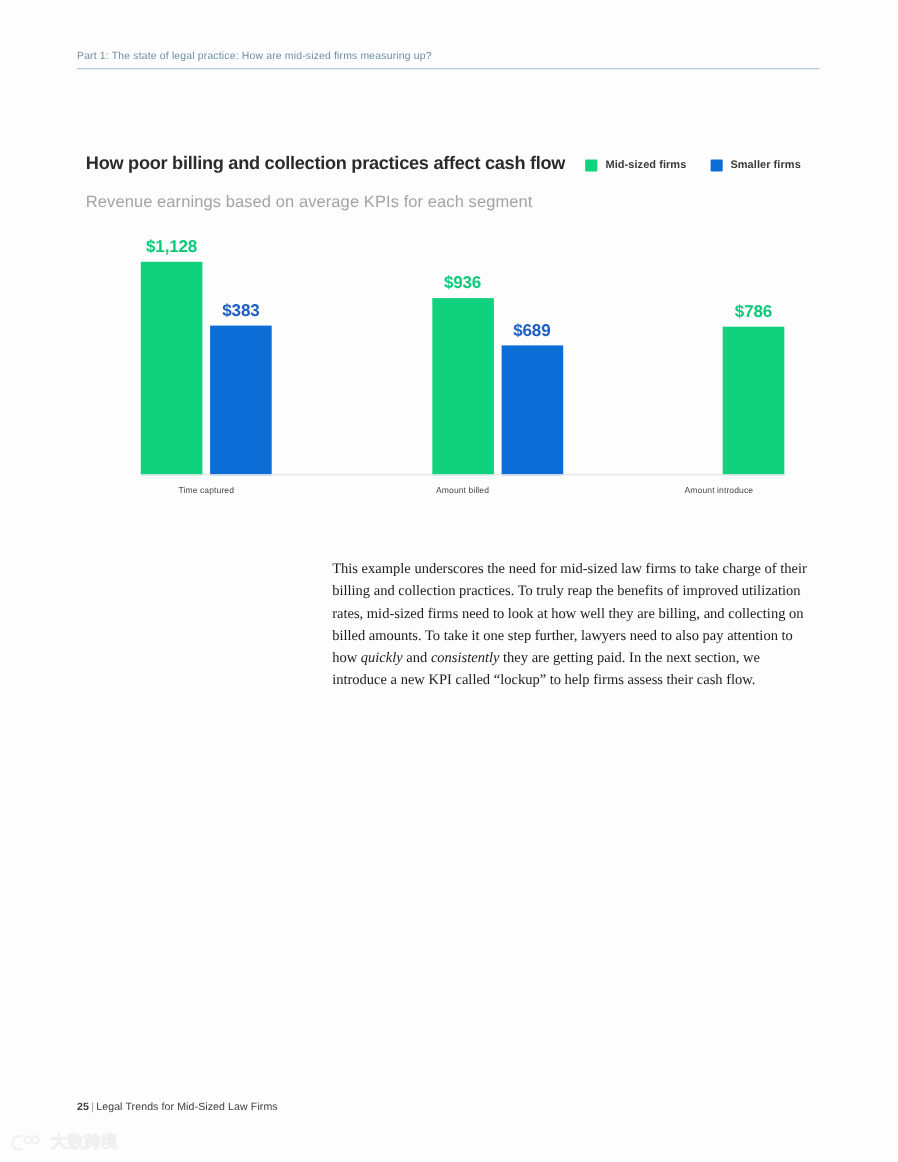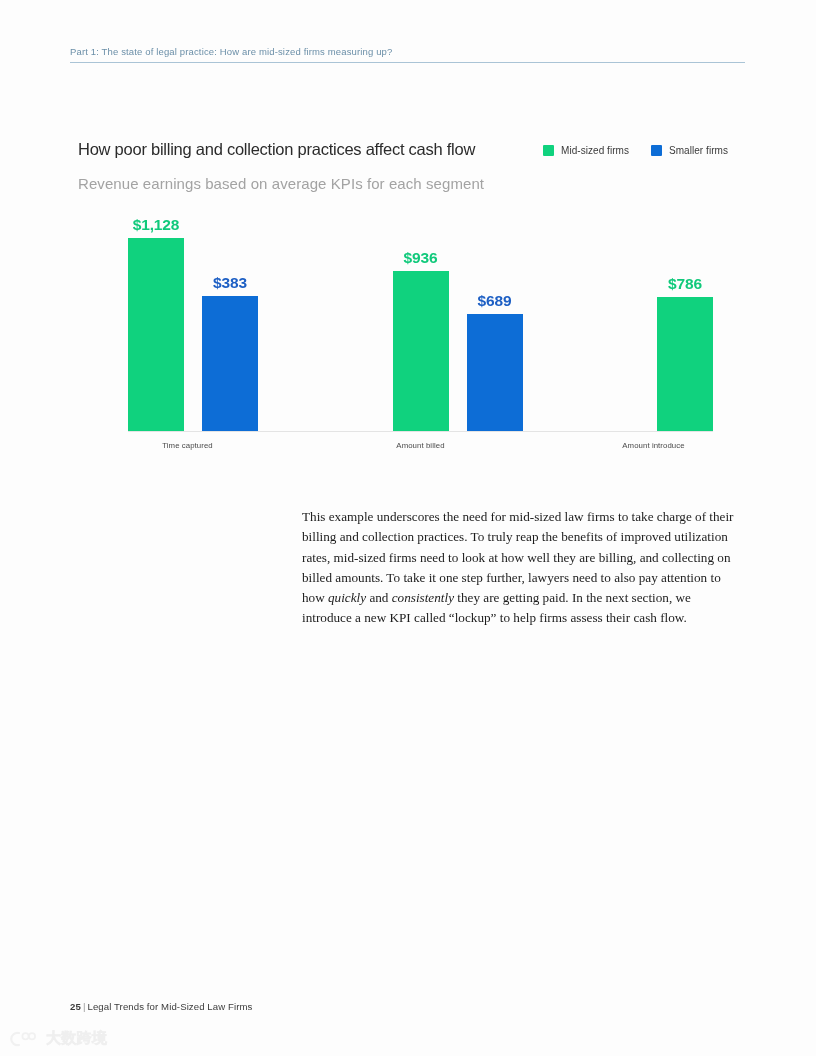--- a/index.html
+++ b/index.html
@@ -48,21 +48,21 @@
     top: 140px;
     width: 640px;
   }
 
   .chart-head {
     position: relative;
     height: 40px;
   }
   .chart-title {
     font-size: 16.5px;
-    font-weight: normal;
+    font-weight: bold;
     color: #2b2b2b;
     letter-spacing: -0.015em;
     line-height: 1.15;
   }
   .chart-subtitle {
     margin-top: 16px;
     font-size: 15px;
     color: #a3a3a3;
     letter-spacing: 0.005em;
   }
@@ -72,20 +72,21 @@
     right: -10px;
     top: 5px;
     display: flex;
     align-items: center;
     gap: 22px;
   }
   .legend-item {
     display: flex;
     align-items: flex-start;
     gap: 7px;
+    font-weight: bold;
   }
   .legend-swatch {
     width: 11px;
     height: 11px;
     border-radius: 1px;
     display: block;
   }
   .legend-label {
     font-size: 10px;
     color: #3a3a3a;
@@ -114,21 +115,21 @@
     right: 5px;
     top: 0;
     bottom: 22px;
     display: flex;
     justify-content: space-between;
     align-items: flex-end;
   }
   .group {
     display: flex;
     align-items: flex-end;
-    gap: 18px;
+    gap: 7px;
     position: relative;
     justify-content: space-between;
   }
   .bar-wrap {
     position: relative;
     width: 56px;
     display: flex;
     flex-direction: column;
     justify-content: flex-end;
     align-items: center;

